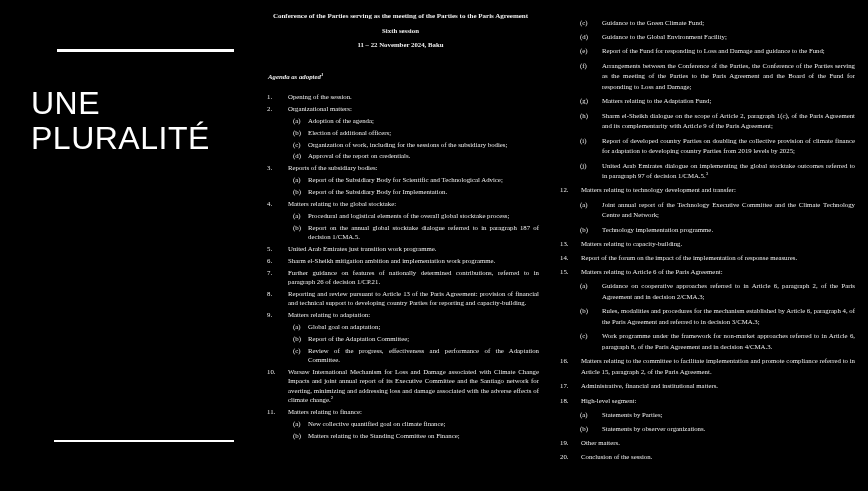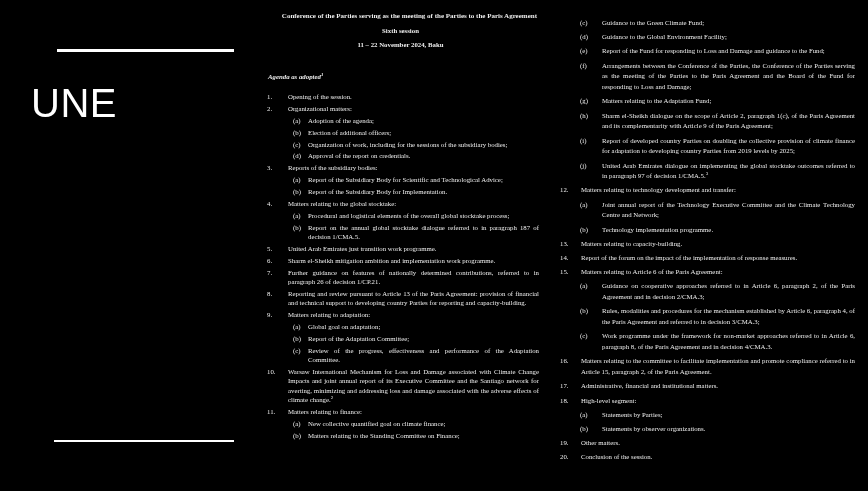--- a/index.html
+++ b/index.html
@@ -32,40 +32,40 @@
     width: 180px;
     height: 1.5px;
     background: #ffffff;
   }
   .slide-heading {
     position: absolute;
     left: 31px;
     top: 86px;
     color: #ffffff;
     font-family: "Liberation Sans", sans-serif;
-    font-size: 40px;
+    font-size: 32px;
     line-height: 35px;
     font-weight: 400;
     letter-spacing: 0.5px;
     white-space: nowrap;
   }
 
   
   .doc-col {
     position: absolute;
     top: 0;
     color: #ededed;
     font-size: 6.8px;
   }
   #doc-col-left  { left: 260px; width: 281px; }
   #doc-col-right { left: 553px; width: 304px; top: 6px; }
 
   .doc-title {
     margin-top: 11px;
-    text-align: right;
+    text-align: center;
     font-weight: bold;
     font-size: 7px;
     line-height: 10px;
     padding: 0 4px;
   }
   .doc-session {
     margin-top: 6px;
     text-align: center;
     font-weight: bold;
     font-size: 6.8px;
@@ -98,20 +98,21 @@
   sup { font-size: 5px; line-height: 0; }
 </style>
 </head>
 <body>
 
 <div id="stage">
 
   <div class="rule-top"></div>
   <div class="slide-heading">
     <div>UNE</div>
+    <div>PLURALITÉ</div>
   </div>
   <div class="rule-bottom"></div>
 
   <div class="doc-col" id="doc-col-left">
     <div class="doc-title">Conference of the Parties serving as the meeting of the Parties to the Paris Agreement</div>
     <div class="doc-session">Sixth session</div>
     <div class="doc-date">11 – 22 November 2024, Baku</div>
     <div class="agenda-label"><span>Agenda as adopted</span><sup>1</sup></div>
     <div class="agenda-list" id="list-left">
         <div class="item">

